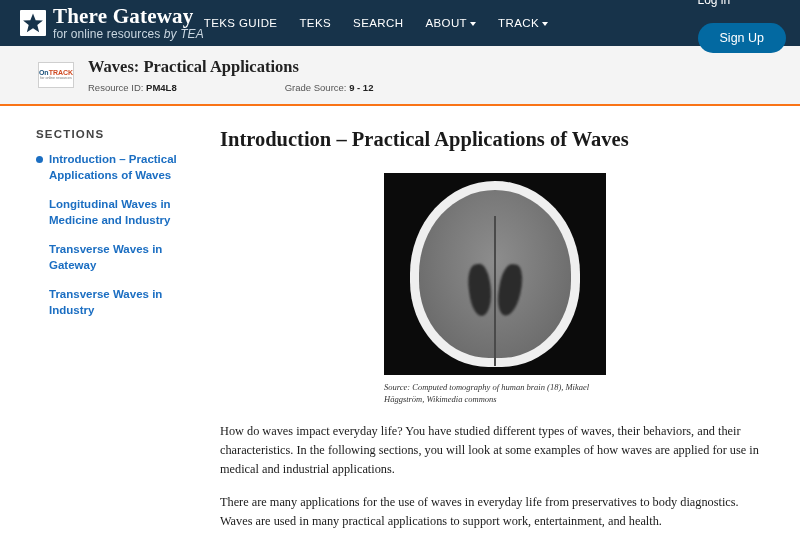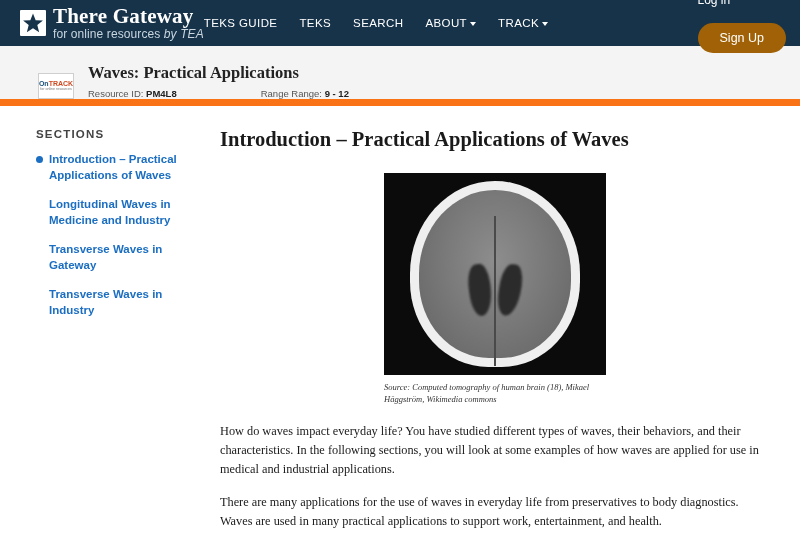--- a/index.html
+++ b/index.html
@@ -79,37 +79,37 @@
     gap: 16px;
     flex-direction: column;
   }
   .login-link {
     color: #ffffff;
     font-size: 12px;
     text-decoration: none;
     cursor: pointer;
   }
   .signup-btn {
-    background: #a16207;
+    background: #0369a1;
     color: #ffffff;
     font-size: 12.5px;
     border: none;
     border-radius: 16px;
     padding: 8px 22px;
     cursor: pointer;
     font-family: "Liberation Sans", sans-serif;
   }
 
   
   .resource-bar {
     height: 60px;
     background: #f4f4f4;
-    border-bottom: 7px solid #f97316;
-    display: flex;
-    align-items: flex-end;
+    border-bottom: 2px solid #f97316;
+    display: flex;
+    align-items: center;
     padding: 0 18px;
   }
   .ontrack-logo {
     width: 36px; height: 26px;
     background: #ffffff;
     border: 1px solid #cfcfcf;
     display: flex; flex-direction: column;
     align-items: center; justify-content: center;
     margin-left: 20px;
     margin-right: 14px;
@@ -123,21 +123,21 @@
   }
   .res-title {
     font-size: 16.5px;
     font-weight: bold;
     color: #222222;
     font-family: "Liberation Serif", serif;
     margin-bottom: 5px;
   }
   .res-meta {
     display: flex;
-    gap: 84px;
+    gap: 108px;
     font-size: 9.5px;
     color: #555555;
   }
   .res-meta b { color: #222; }
 
   
   .content {
     display: flex;
     height: calc(538px - 46px - 61px);
   }
@@ -298,21 +298,21 @@
     <span class="t2">for online resources</span>
   </div>
   <div>
     <div class="res-title">Waves: Practical Applications</div>
     <div class="res-meta">
       <span>
         <span>Resource ID:</span>
         <b>PM4L8</b>
       </span>
       <span>
-        <span>Range Range:</span>
+        <span>Grade Source:</span>
         <b>9 - 12</b>
       </span>
     </div>
   </div>
 </div>
 
 <div class="content">
 
   <aside class="sidebar">
     <div class="sections-head">SECTIONS</div>

